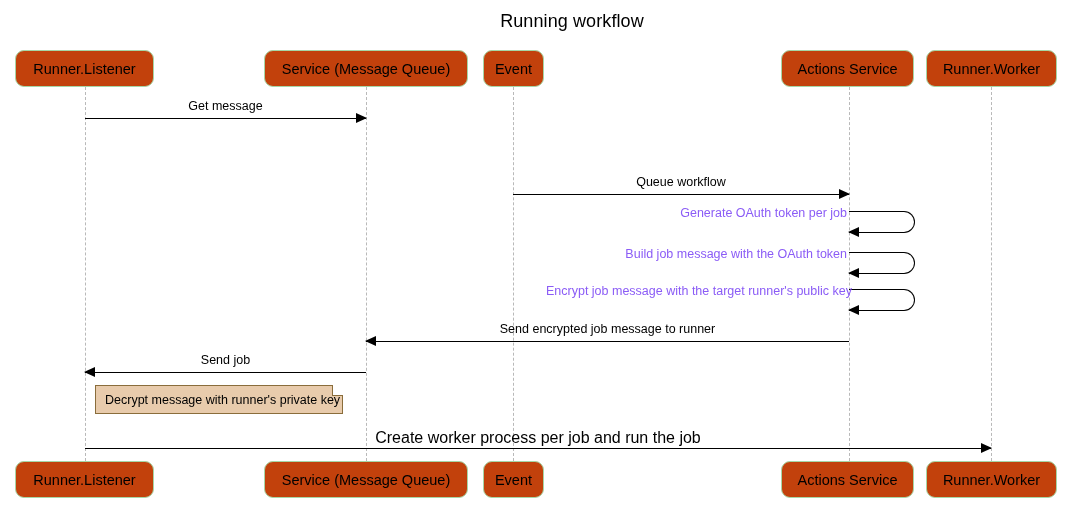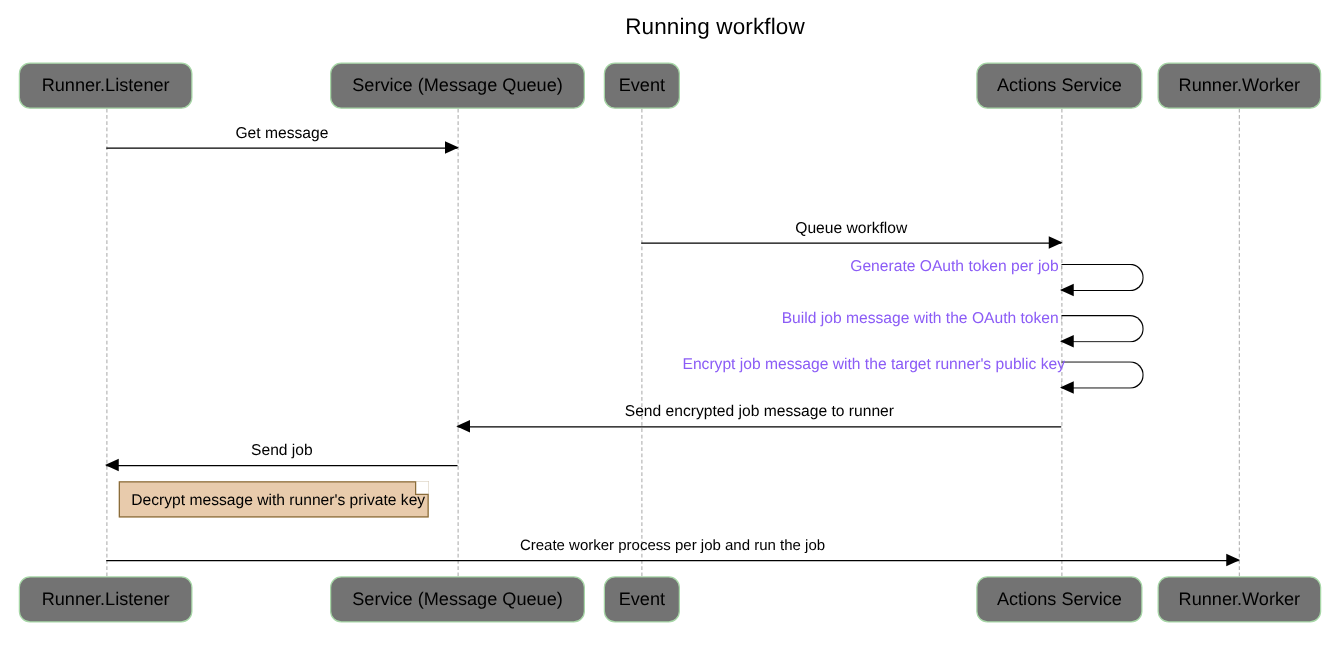--- a/index.html
+++ b/index.html
@@ -30,21 +30,21 @@
     width:0;
     border-left:1px dashed #b9b9b9;
     top:87px;
     height:374px;
   }
 
   
   .participant{
     position:absolute;
     height:37px;
-    background:#737373;
+    background:#c2410c;
     border:1px solid #a6d6a6;
     border-radius:9px;
     display:flex;
     align-items:center;
     justify-content:center;
     box-sizing:border-box;
     color:#000000;
     font-size:14.5px;
     white-space:nowrap;
     padding:12px 12px;
@@ -100,21 +100,21 @@
   }
   .msg .label{
     position:absolute;
     left:0;width:100%;
     top:-19px;
     text-align:center;
     font-size:12.5px;
     color:#000000;
     white-space:nowrap;
   }
-  .msg.lbl-narrow .label{ font-size:12px; }
+  .msg.lbl-narrow .label{ font-size:16px; }
 
   
   .selfmsg{position:absolute;}
   .selfmsg .loop{
     position:absolute;
     left:0;top:0;
     box-sizing:border-box;
     border:1.4px solid #000000;
     border-left:none;
     border-top-right-radius:11px;

